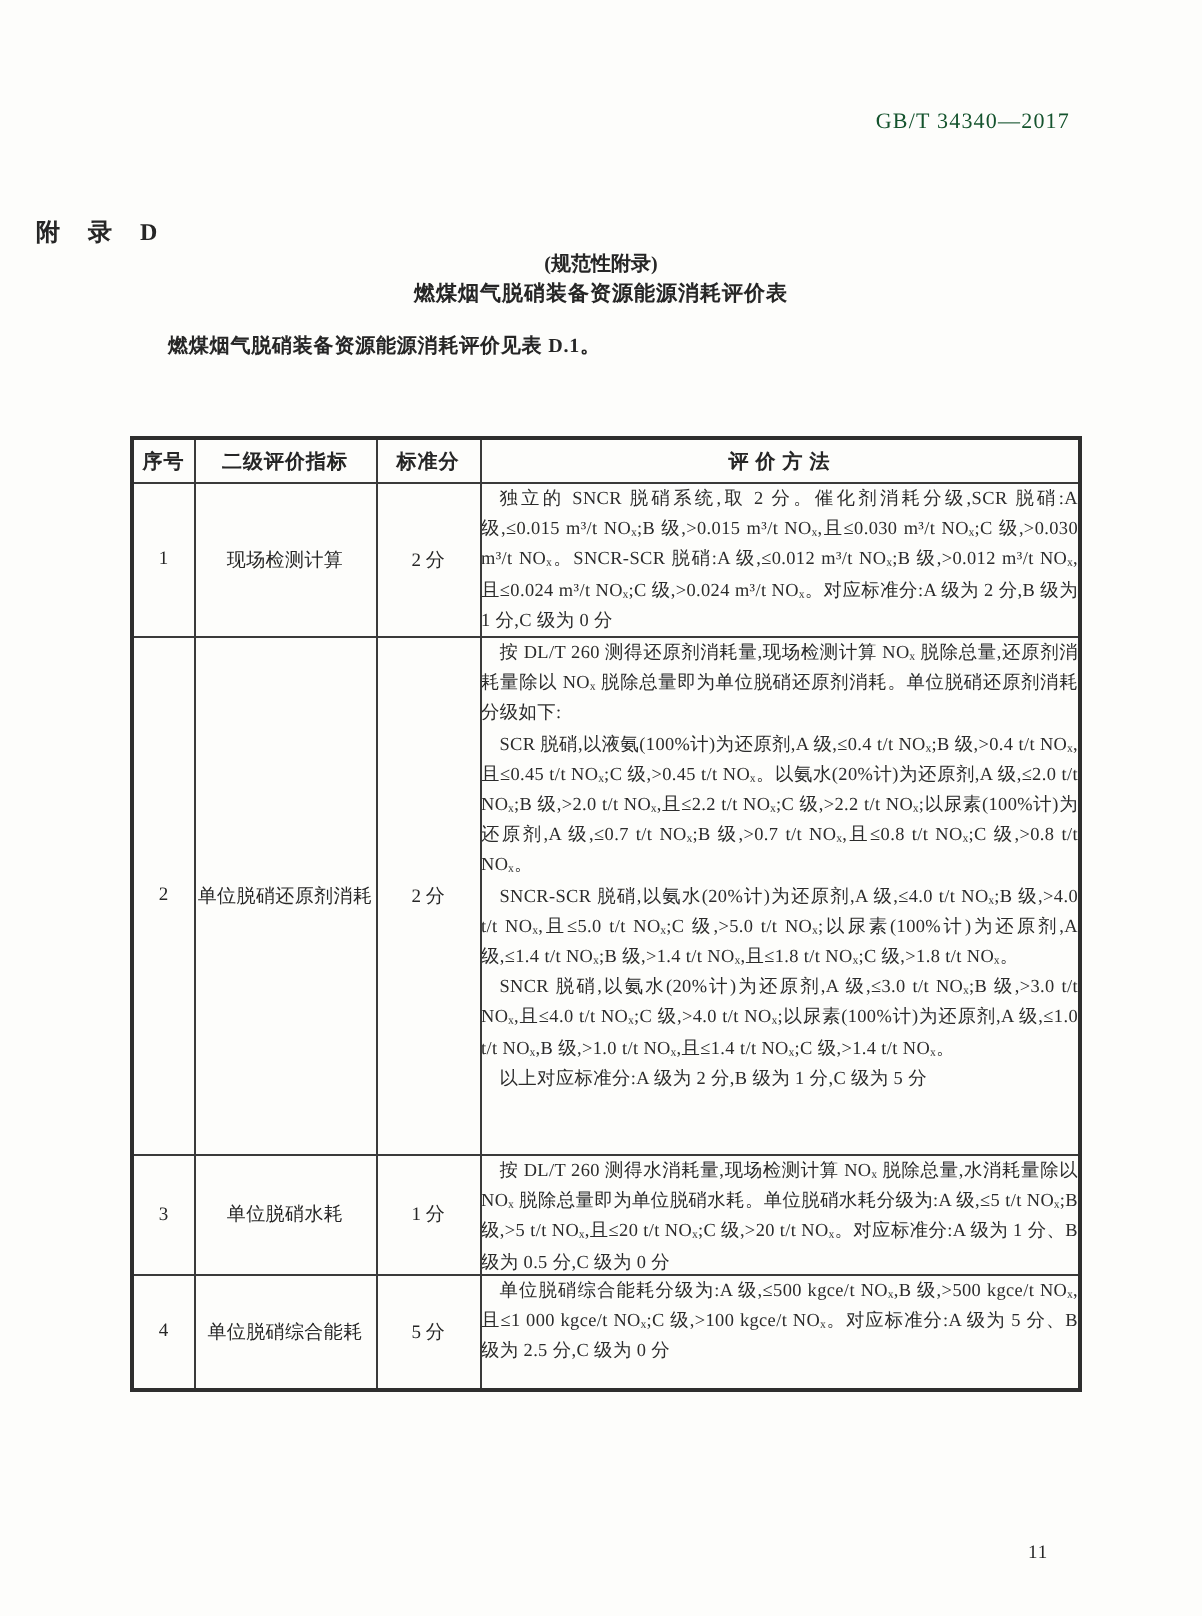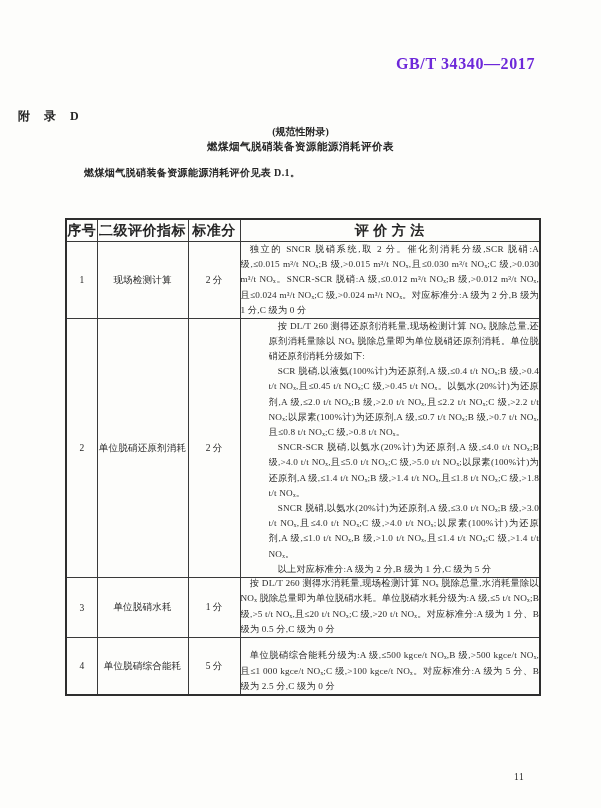--- a/index.html
+++ b/index.html
@@ -7,21 +7,21 @@
     width:601px;height:808px;
     background:#fbfbf9;
     font-family:"Liberation Serif","DejaVu Serif",serif;
     color:#262626;
     position:relative;
     overflow:hidden;
   }
   .page{position:absolute;inset:0;background:#fdfdfb;}
   .doc-number{
     position:absolute;top:55px;right:66px;
-    font-size:16px;font-weight:bold;letter-spacing:0.6px;color:#6d28d9;
+    font-size:11px;font-weight:normal;letter-spacing:0.6px;color:#14532d;
   }
   .appendix-title{
     position:absolute;top:108px;left:18px;width:100%;
     text-align:left;font-size:12px;font-weight:bold;letter-spacing:1px;
   }
   .appendix-subtitle{
     position:absolute;top:125px;left:0;width:100%;
     text-align:center;font-size:10px;font-weight:bold;
   }
   .appendix-subject{
@@ -43,32 +43,32 @@
   }
   table.eval col.c1{width:31px;}
   table.eval col.c2{width:91px;}
   table.eval col.c3{width:52px;}
   table.eval col.c4{width:300px;}
   table.eval th,table.eval td{
     border:1px solid #3a3a3a;
     padding:0;vertical-align:middle;
   }
   table.eval th{
-    height:21px;font-size:14px;font-weight:bold;
+    height:21px;font-size:10px;font-weight:bold;
     text-align:center;letter-spacing:0.5px;
   }
   .cell-no,.cell-score{text-align:center;font-size:9.5px;}
   .cell-ind{text-align:center;font-size:9.5px;letter-spacing:0.2px;}
   .cell-method{padding:0 7px;}
   .method-box{
-    display:flex;flex-direction:column;justify-content:flex-end;
+    display:flex;flex-direction:column;justify-content:flex-start;
     overflow:hidden;
   }
   .r1 .method-box{height:76px;}
-  .r2 .method-box{height:258px;margin-left:28px;}
+  .r2 .method-box{height:258px;}
   .r3 .method-box{height:59px;}
   .r4 .method-box{height:56px;}
   .method-box p{
     margin:0;font-size:9.2px;line-height:15.2px;
     text-align:justify;text-indent:1em;letter-spacing:0.2px;
     color:#2b2b2b;
   }
   .page-number{
     position:absolute;top:772px;left:514px;
     font-size:9.5px;letter-spacing:0.5px;

